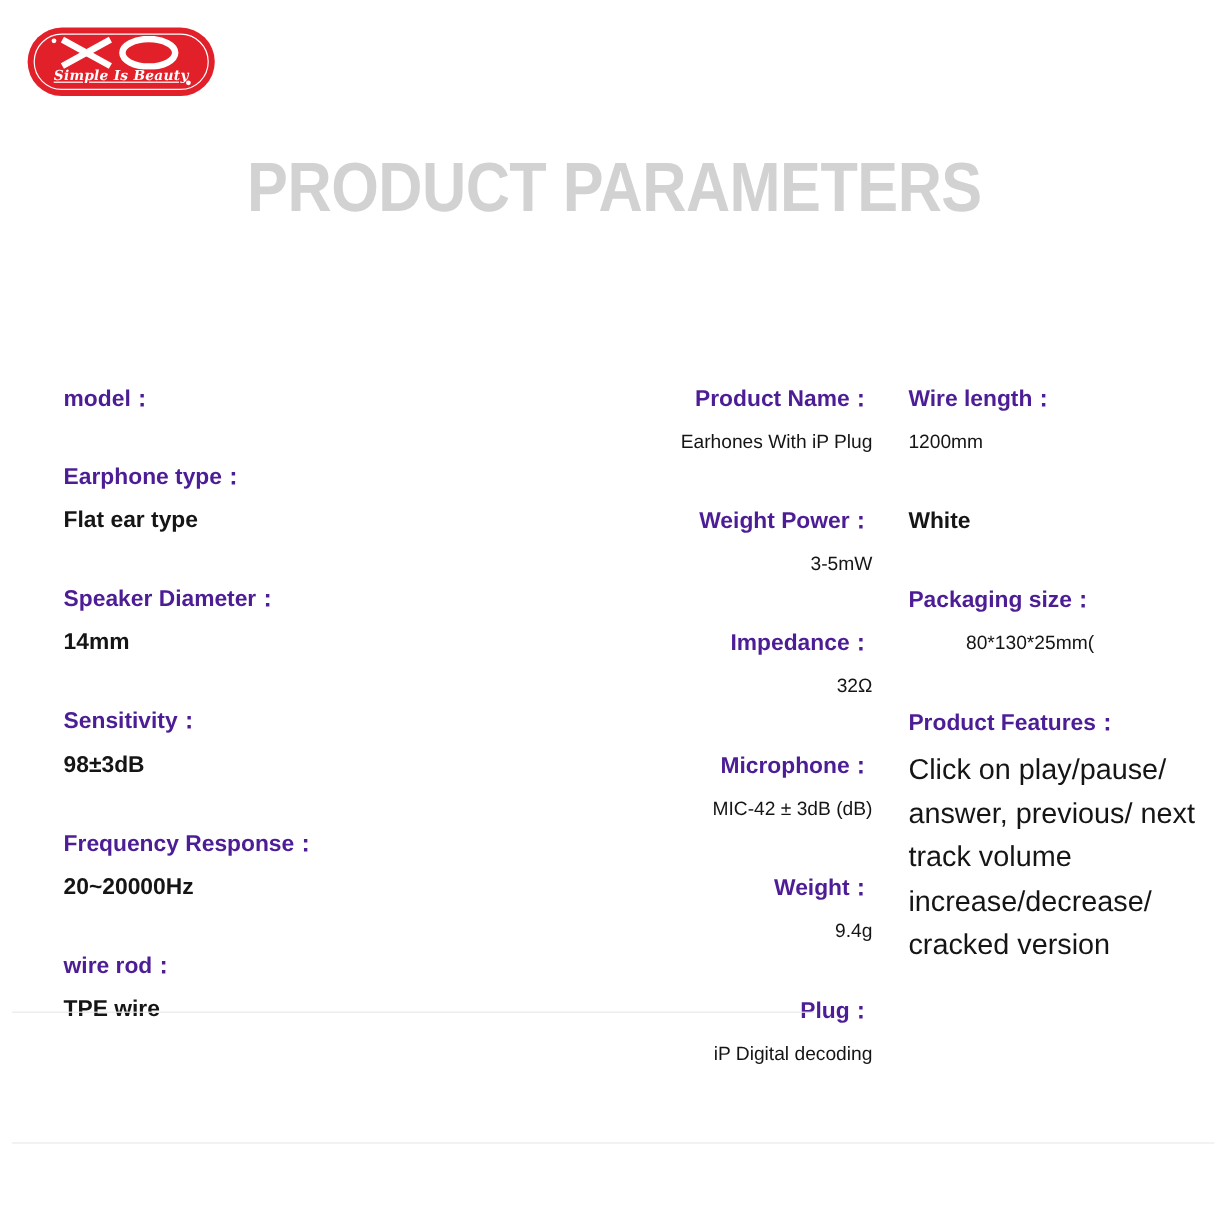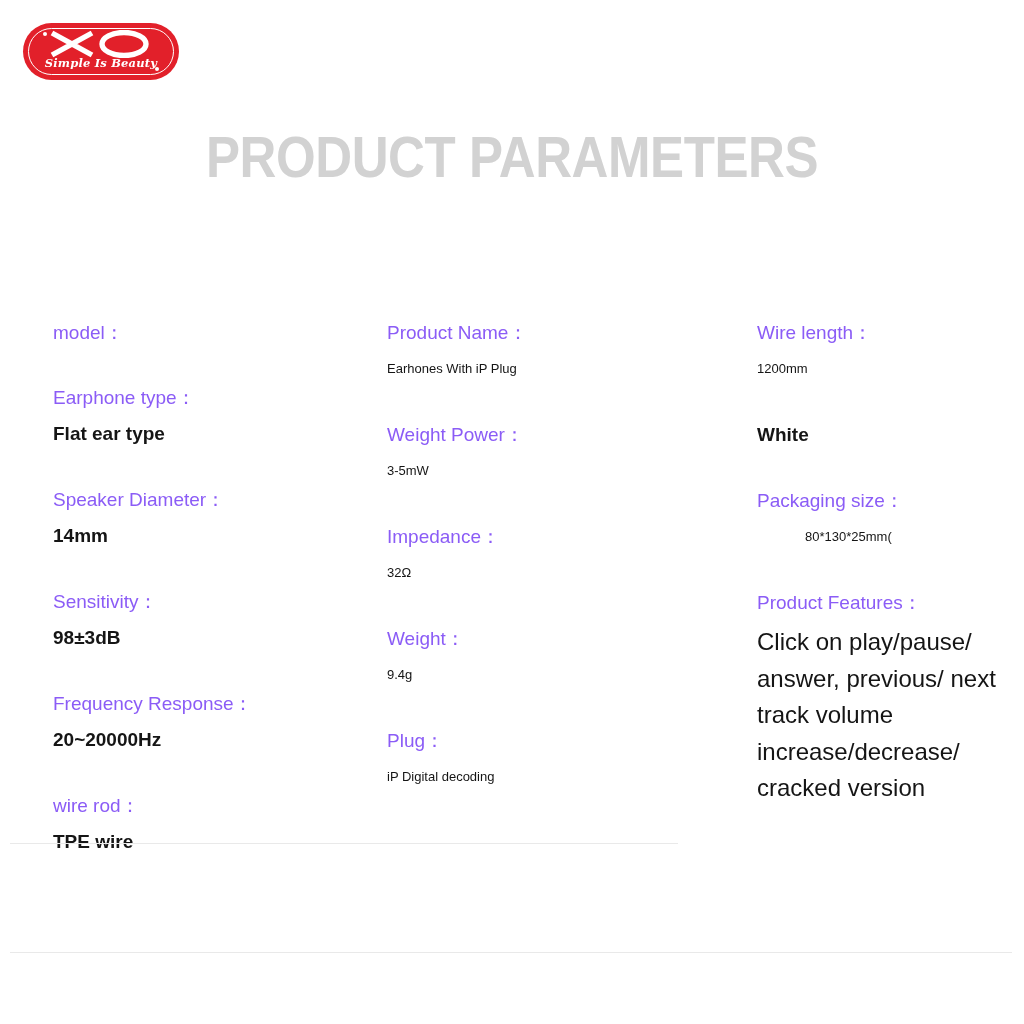--- a/index.html
+++ b/index.html
@@ -41,20 +41,21 @@
   .logo-tag{
     position:absolute;left:0;right:0;top:33px;
     text-align:center;
     color:#ffffff;
     font-style:italic;
     font-weight:bold;
     font-size:11.5px;
     letter-spacing:.2px;
     font-family:"DejaVu Serif","Liberation Serif",serif;
     white-space:nowrap;
+    text-decoration:underline;
   }
 
   
   #page-title{
     position:absolute;left:0;right:0;top:123px;
     text-align:center;
     color:#d2d2d2;
     font-weight:bold;
     font-size:58px;
     letter-spacing:-0.5px;
@@ -62,40 +63,40 @@
     white-space:nowrap;
     font-family:"Liberation Sans","DejaVu Sans",sans-serif;
   }
 
   
   #spec-grid{
     position:absolute;left:0;top:0;width:1024px;height:1024px;
   }
   .spec-col{position:absolute;top:318px;}
   .spec-col.c1{left:53px;width:330px;}
-  .spec-col.c2{left:387px;width:360px;}
+  .spec-col.c2{left:367px;width:360px;text-align:right;}
   .spec-col.c3{left:757px;width:268px;}
 
   .spec-item{margin-bottom:36px;}
   .spec-label{
-    color:#8b5cf6;
+    color:#4c1d95;
     font-size:19px;
     line-height:29px;
-    font-weight:normal;
+    font-weight:bold;
     white-space:nowrap;
   }
   .spec-value{
     color:#151515;
     font-size:19px;
     line-height:30px;
     font-weight:bold;
     margin-top:7px;
     white-space:nowrap;
   }
-  .spec-value.regular{font-weight:normal;font-size:13px;}
+  .spec-value.regular{font-weight:normal;font-size:16px;}
   .spec-value.wrap{white-space:normal;font-weight:normal;font-size:24px;line-height:36.5px;}
   .spec-value.clip{overflow:hidden;margin-left:48px;}
 
   
   .spec-col.c1 .row-bottom{margin-top:29px;}
   .spec-col.c2 .row-bottom{margin-top:29px;}
 
   
   .divider{
     position:absolute;
@@ -162,20 +163,24 @@
     </div>
     <div class="spec-item">
       <div class="spec-label">Weight Power：</div>
       <div class="spec-value regular">3-5mW</div>
     </div>
     <div class="spec-item">
       <div class="spec-label">Impedance：</div>
       <div class="spec-value regular">32Ω</div>
     </div>
     <div class="spec-item">
+      <div class="spec-label">Microphone：</div>
+      <div class="spec-value regular">MIC-42 ± 3dB (dB)</div>
+    </div>
+    <div class="spec-item">
       <div class="spec-label">Weight：</div>
       <div class="spec-value regular">9.4g</div>
     </div>
     <div class="spec-item row-bottom">
       <div class="spec-label">Plug：</div>
       <div class="spec-value regular">iP Digital decoding</div>
     </div>
   </div>
 
   <div class="spec-col c3">

